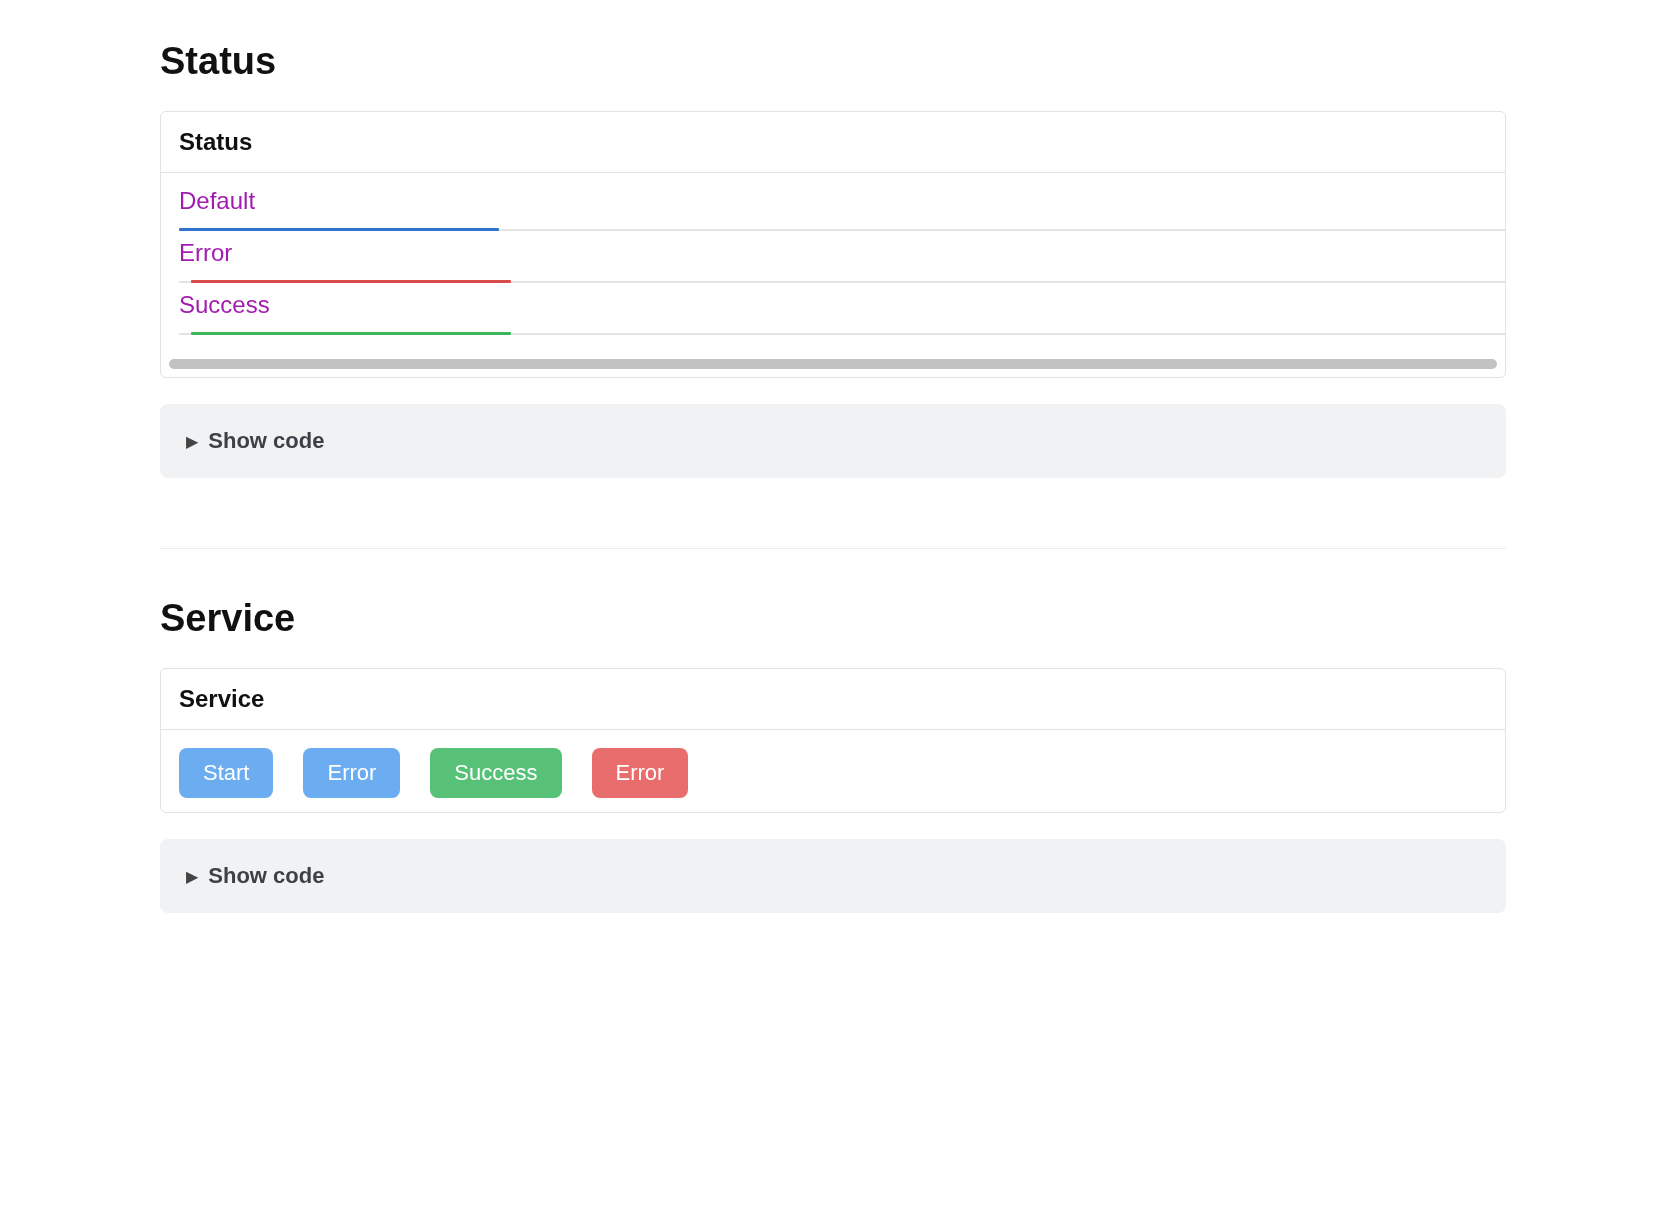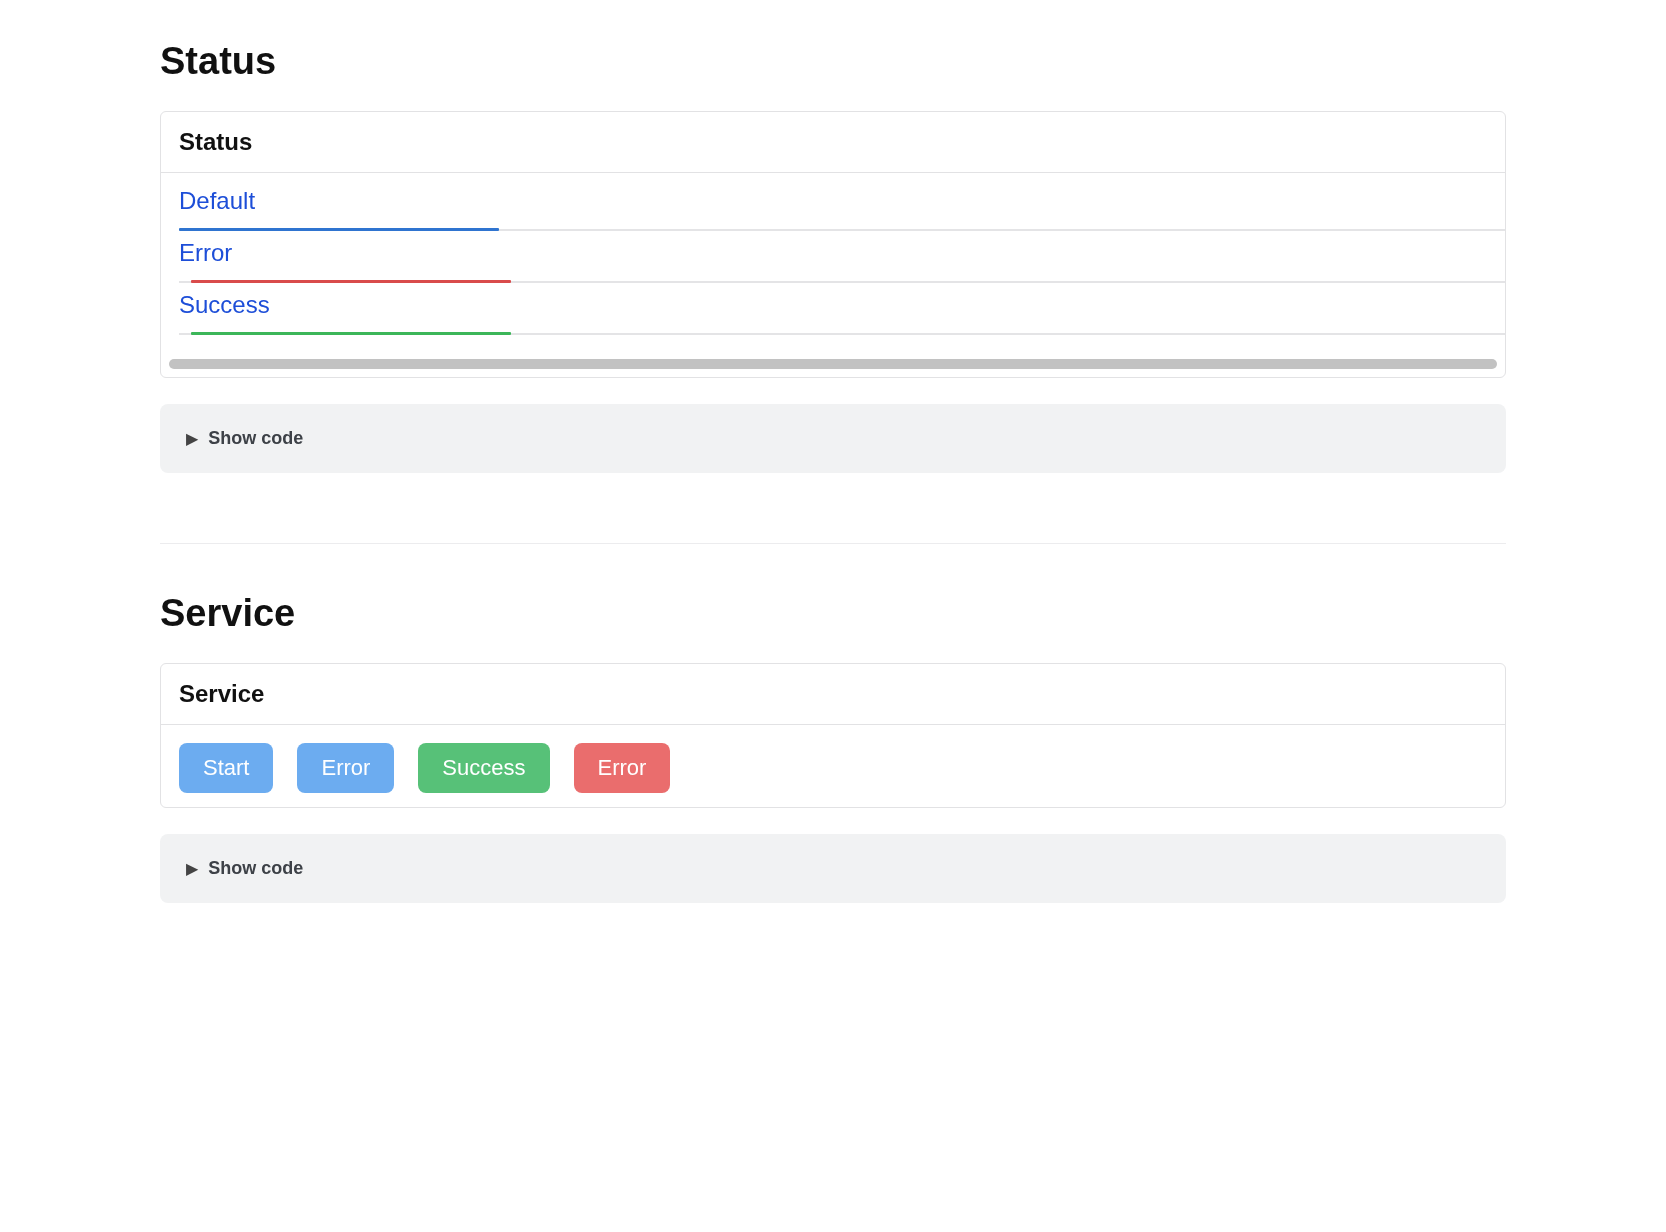--- a/index.html
+++ b/index.html
@@ -33,21 +33,21 @@
     padding: 14px 18px 6px 18px;
     overflow-x: auto;
   }
   .status-row {
     position: relative;
     padding-bottom: 16px;
     margin-bottom: 8px;
   }
   .status-label {
     font-size: 24px;
-    color: #1d4ed8;
+    color: #a21caf;
     font-weight: 400;
     margin-top: 11px;
   }
   .status-track {
     position: absolute;
     left: 0;
     right: -1000px;
     bottom: 0;
     height: 2px;
     background: #e4e4e6;
@@ -78,32 +78,32 @@
     align-items: center;
     cursor: pointer;
   }
   .code-toggle-marker {
     display: inline-block;
     margin-right: 10px;
     color: #444;
     font-size: 16px;
   }
   .code-toggle-label {
-    font-size: 18px;
+    font-size: 22px;
     font-weight: 700;
     color: #3d4147;
   }
   .section-divider {
     border: none;
     border-top: 1px solid #ececee;
     margin: 70px 0 48px 0;
   }
   .buttons-row {
     display: flex;
-    gap: 24px;
+    gap: 30px;
     padding: 4px 0 8px 0;
   }
   .btn {
     border: none;
     border-radius: 8px;
     padding: 12px 24px;
     font-size: 22px;
     font-weight: 400;
     color: #fff;
     cursor: pointer;

